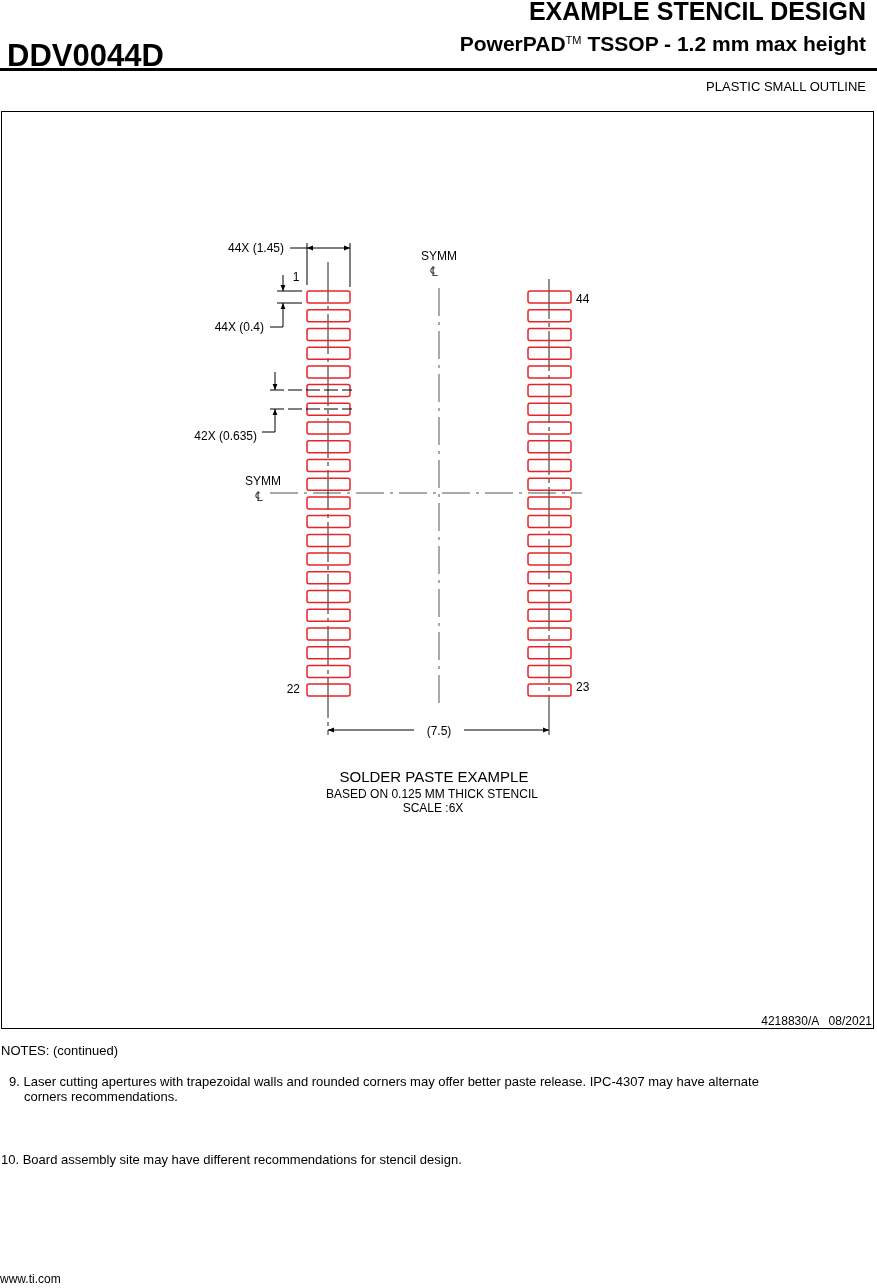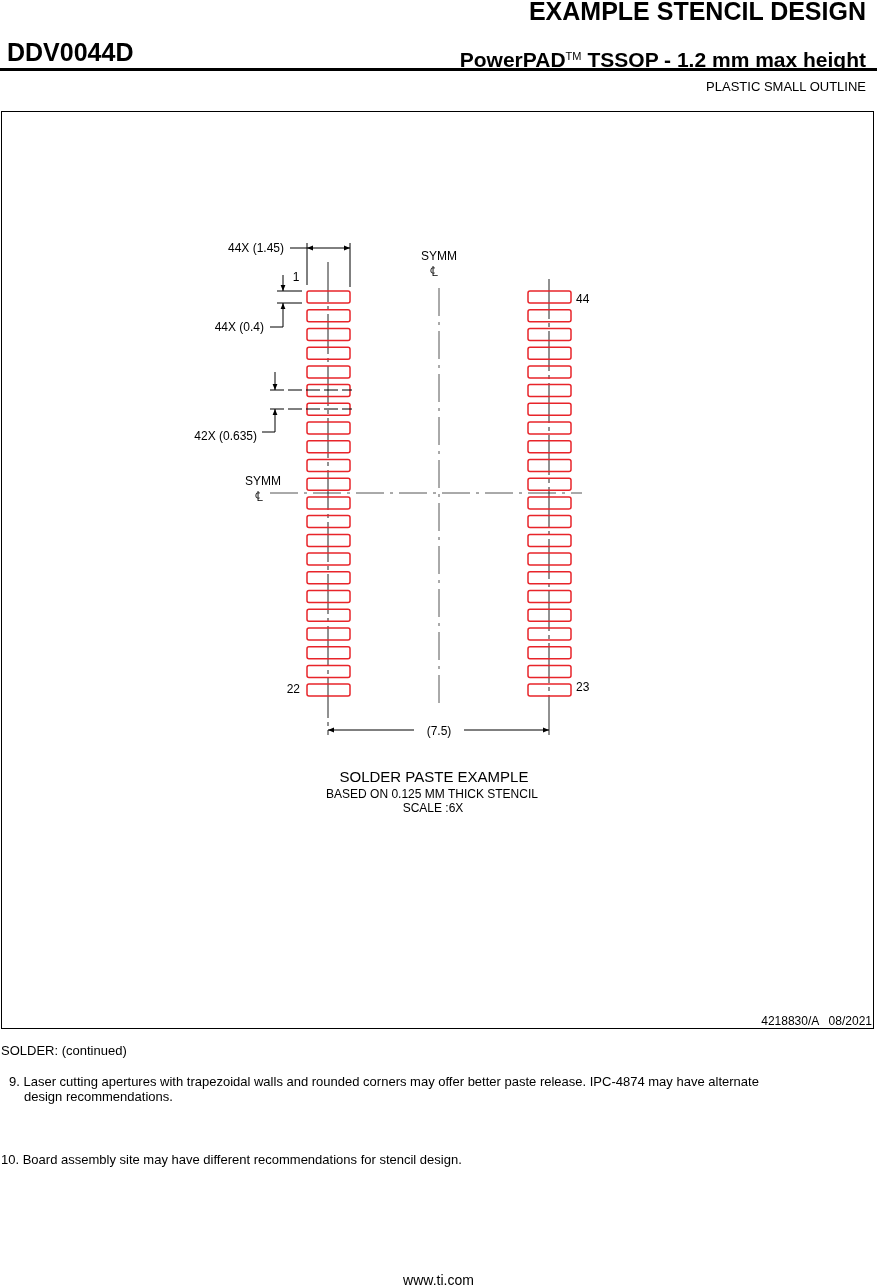--- a/index.html
+++ b/index.html
@@ -1,28 +1,28 @@
 <!DOCTYPE html>
 <html><head>
 <meta charset="utf-8">
 <style>
   html, body { margin:0; padding:0; background:#fff; }
   body { width:877px; height:1288px; position:relative; overflow:hidden; font-family:"Liberation Sans", sans-serif; color:#000; }
   .abs { position:absolute; }
   .title-main { right:11px; top:-3px; font-size:25px; font-weight:bold; white-space:nowrap; }
-  .part-no { left:7px; top:38px; font-size:25px; font-weight:bold; }
-  .subtitle { right:11px; top:48px; font-size:21px; font-weight:bold; white-space:nowrap;text-align:center; }
+  .part-no { left:7px; top:38px; font-size:31px; font-weight:bold; }
+  .subtitle { right:11px; top:32px; font-size:21px; font-weight:bold; white-space:nowrap;text-align:center; }
   .subtitle sup { font-size:11px; font-weight:normal; vertical-align:top; position:relative; top:2px; margin-right:6px; }
   .rule { left:0; top:68px; width:877px; height:3px; background:#000; }
   .pkg { right:11px; top:79px; font-size:13px;margin-left:29px; }
   .frame { left:1px; top:111px; width:873px; height:918px; border:1.5px solid #000; box-sizing:border-box; }
   .docid { right:5px; top:1014px; font-size:12px; white-space:pre; }
   .notes-h { left:1px; top:1043px; font-size:13px; }
   .note { font-size:13px; line-height:15px; }
-  .footer { left:0; width:877px; top:1272px; text-align:center; font-size:14px; }
+  .footer { left:0; width:877px; top:1272px; font-size:12px; }
   svg text { font-family:"Liberation Sans", sans-serif; }
 </style>
 </head>
 <body>
 
 <div class="abs title-main">EXAMPLE STENCIL DESIGN</div>
 <div class="abs part-no">DDV0044D</div>
 <div class="abs subtitle"><span>PowerPAD</span><sup>TM</sup><span>TSSOP - 1.2 mm max height</span></div>
 <div class="abs rule"></div>
 <div class="abs pkg">PLASTIC SMALL OUTLINE</div>
@@ -127,24 +127,24 @@
   <line x1="464" y1="730" x2="549" y2="730" stroke="#000" stroke-width="1" marker-end="url(#arr)"></line>
   <text x="439" y="735" font-size="12" text-anchor="middle">(7.5)</text>
 
   <text x="434" y="782" font-size="15" text-anchor="middle">SOLDER PASTE EXAMPLE</text>
   <text x="432" y="798" font-size="12" text-anchor="middle">BASED ON 0.125 MM THICK STENCIL</text>
   <text x="433" y="812" font-size="12" text-anchor="middle">SCALE :6X</text>
 </svg>
 
 <div class="abs docid">4218830/A   08/2021</div>
 
-<div class="abs notes-h">SOLDER: (continued)</div>
+<div class="abs notes-h">NOTES: (continued)</div>
 <div class="abs note" style="left:9px;top:1074px;">
   <span>9.</span>
-  <span>Laser cutting apertures with trapezoidal walls and rounded corners may offer better paste release. IPC-4874 may have alternate</span>
+  <span>Laser cutting apertures with trapezoidal walls and rounded corners may offer better paste release. IPC-4307 may have alternate</span>
 </div>
-<div class="abs note" style="left:24px;top:1089px;">design recommendations.</div>
+<div class="abs note" style="left:24px;top:1089px;">corners recommendations.</div>
 <div class="abs note" style="left:1px;top:1152px;">
   <span>10.</span>
   <span>Board assembly site may have different recommendations for stencil design.</span>
 </div>
 
 <div class="abs footer">www.ti.com</div>
 
 </body></html>

